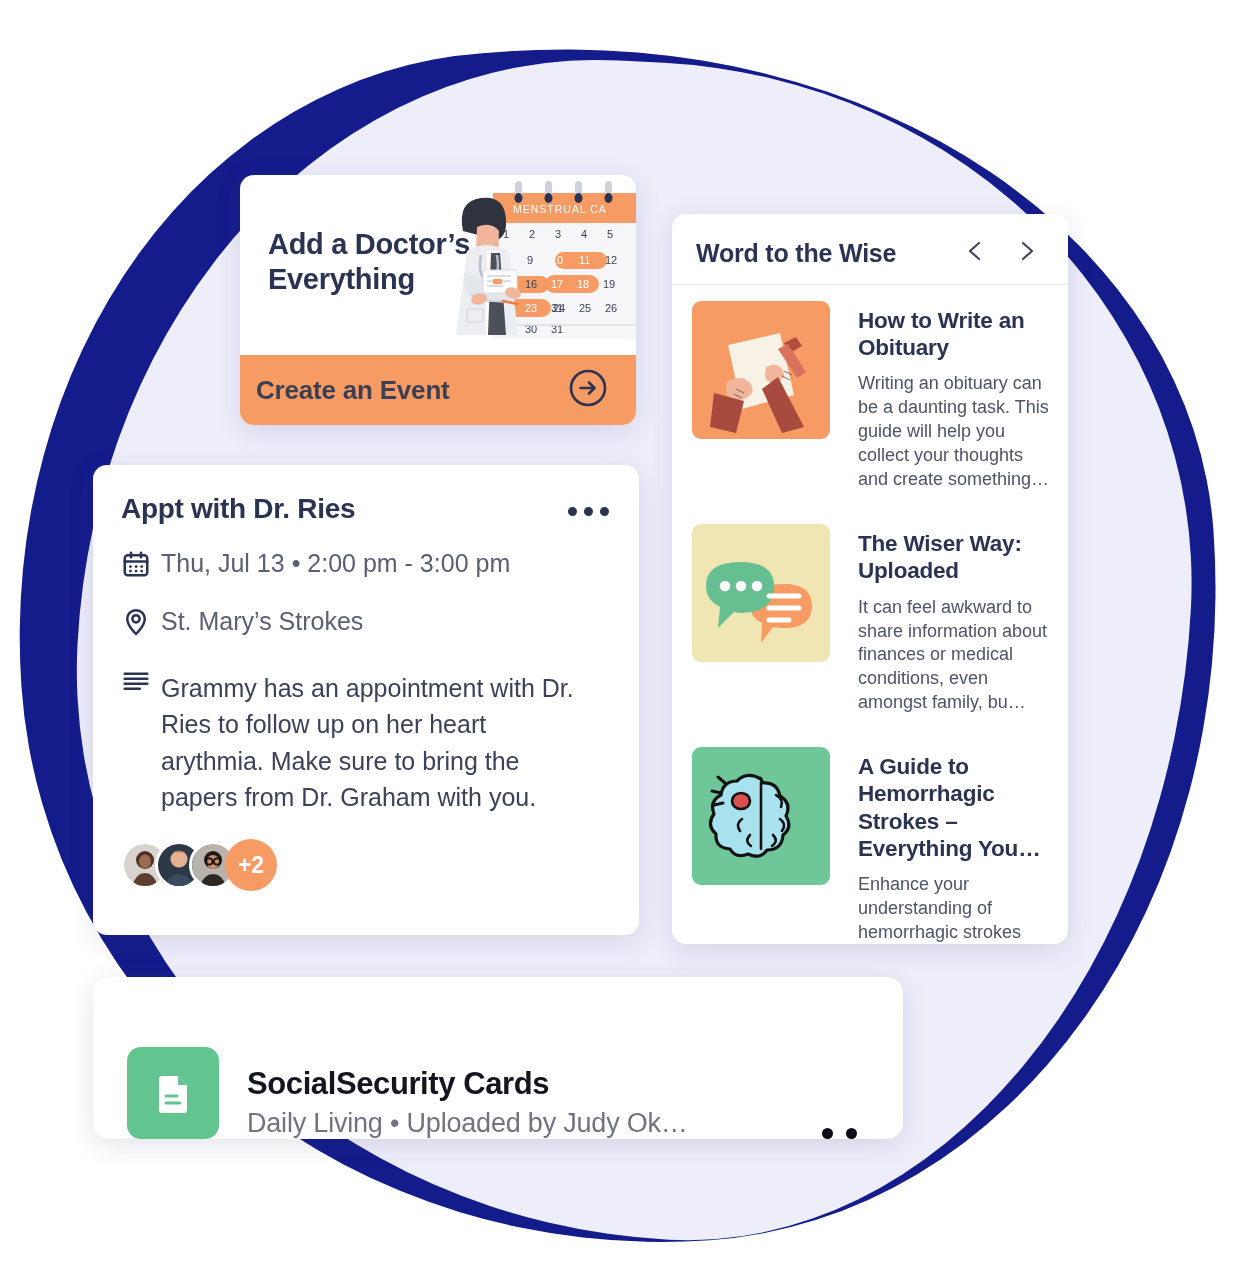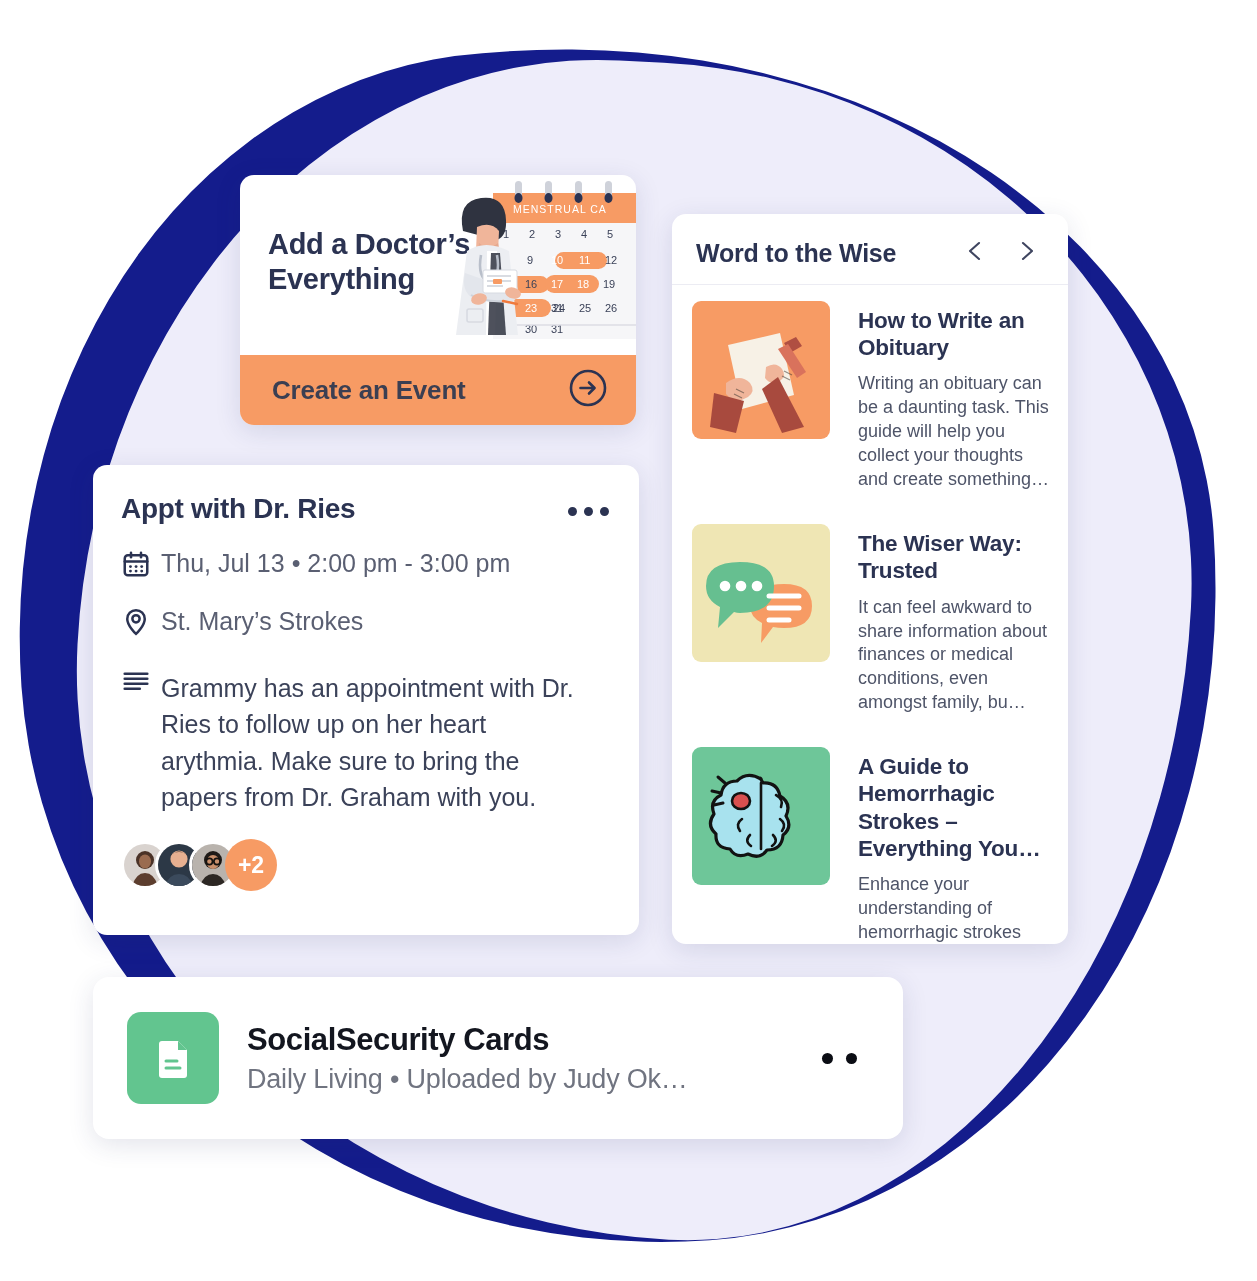--- a/index.html
+++ b/index.html
@@ -28,21 +28,21 @@
   
   #appt-cta{left:240px;top:175px;width:396px;height:250px;}
   #appt-cta .cta-top{position:relative;height:180px;overflow:hidden;}
   #appt-cta .cta-title{
     position:absolute;left:28px;top:52px;width:230px;
     font-size:29px;font-weight:700;line-height:1.2;color:#2b3352;
     letter-spacing:-.3px;
   }
   .illus{position:absolute;right:0;top:0;width:195px;height:180px;overflow:hidden;}
   .cta-bar{height:70px;background:#f79b64;display:flex;align-items:center;
-           justify-content:space-between;padding:0 28px 0 32px;box-sizing:border-box;}
+           justify-content:space-between;padding:0 28px 0 16px;box-sizing:border-box;}
   .cta-bar .lbl{font-size:26px;font-weight:700;color:#3b3f52;letter-spacing:-.2px;}
 
   
   #appt-detail{left:93px;top:465px;width:546px;height:470px;}
   .det-head{display:flex;align-items:flex-start;justify-content:space-between;
             padding:28px 30px 0 28px;}
   .det-title{font-size:28px;font-weight:700;color:#2b3352;letter-spacing:-.3px;}
   .dots3{display:flex;gap:7px;padding-top:14px;}
   .dots3 i{width:9px;height:9px;border-radius:50%;background:#2b3352;display:block;}
   .row{display:flex;align-items:flex-start;padding:0 28px;margin-top:22px;}
@@ -66,21 +66,21 @@
   .art{display:flex;padding:16px 14px 16px 20px;gap:28px;}
   .thumb{width:138px;height:138px;flex:0 0 138px;border-radius:9px;overflow:hidden;
          position:relative;}
   .art-body{flex:1;min-width:0;padding-top:6px;}
   .art-title{font-size:22.5px;font-weight:700;color:#2b3352;line-height:1.21;
              letter-spacing:-.2px;}
   .art-desc{font-size:18px;color:#4e5468;line-height:1.33;margin-top:11px;}
 
   
   #doccard{left:93px;top:977px;width:810px;height:162px;border-radius:16px;}
-  .doc-inner{display:flex;align-items:center;height:100%;padding:0 34px;box-sizing:border-box;}
+  .doc-inner{display:flex;align-items:flex-end;height:100%;padding:0 34px;box-sizing:border-box;}
   .doc-icon{width:92px;height:92px;flex:0 0 92px;border-radius:14px;background:#62c58f;
             display:flex;align-items:center;justify-content:center;}
   .doc-text{margin-left:28px;flex:1;min-width:0;}
   .doc-title{font-size:31px;font-weight:700;color:#13161f;letter-spacing:-.4px;}
   .doc-sub{font-size:27px;color:#707480;margin-top:6px;letter-spacing:-.2px;}
   .dots2{display:flex;gap:13px;margin-right:12px;}
   .dots2 i{width:11px;height:11px;border-radius:50%;background:#0b0d14;display:block;}
 </style>
 </head>
 <body>
@@ -340,21 +340,21 @@
             <circle cx="65" cy="62" r="5.3"></circle>
         </g>
         <g stroke="#ffffff" stroke-width="5" stroke-linecap="round">
           <line x1="77" y1="72" x2="107" y2="72"></line>
           <line x1="77" y1="84" x2="107" y2="84"></line>
           <line x1="77" y1="96" x2="97" y2="96"></line>
         </g>
       </svg>
     </div>
     <div class="art-body">
-      <div class="art-title">The Wiser Way: Trusted</div>
+      <div class="art-title">The Wiser Way: Uploaded</div>
       <div class="art-desc">It can feel awkward to share information about finances or medical conditions, even amongst family, bu…</div>
     </div>
   </div>
 
   <div class="art">
     <div class="thumb" style="background:#6ec699">
       <svg width="138" height="138" viewBox="0 0 138 138">
         <g fill="#a8e2ee" stroke="#121212" stroke-width="3.2" stroke-linejoin="round">
           <path d="M69 32 q-14 -8 -24 2 q-14 0 -16 14 q-12 6 -7 19 q-8 11 2 20 q-1 14 14 15
                    q6 10 18 5 q12 6 19 -4 q15 0 16 -15 q10 -8 3 -19 q6 -13 -6 -20

